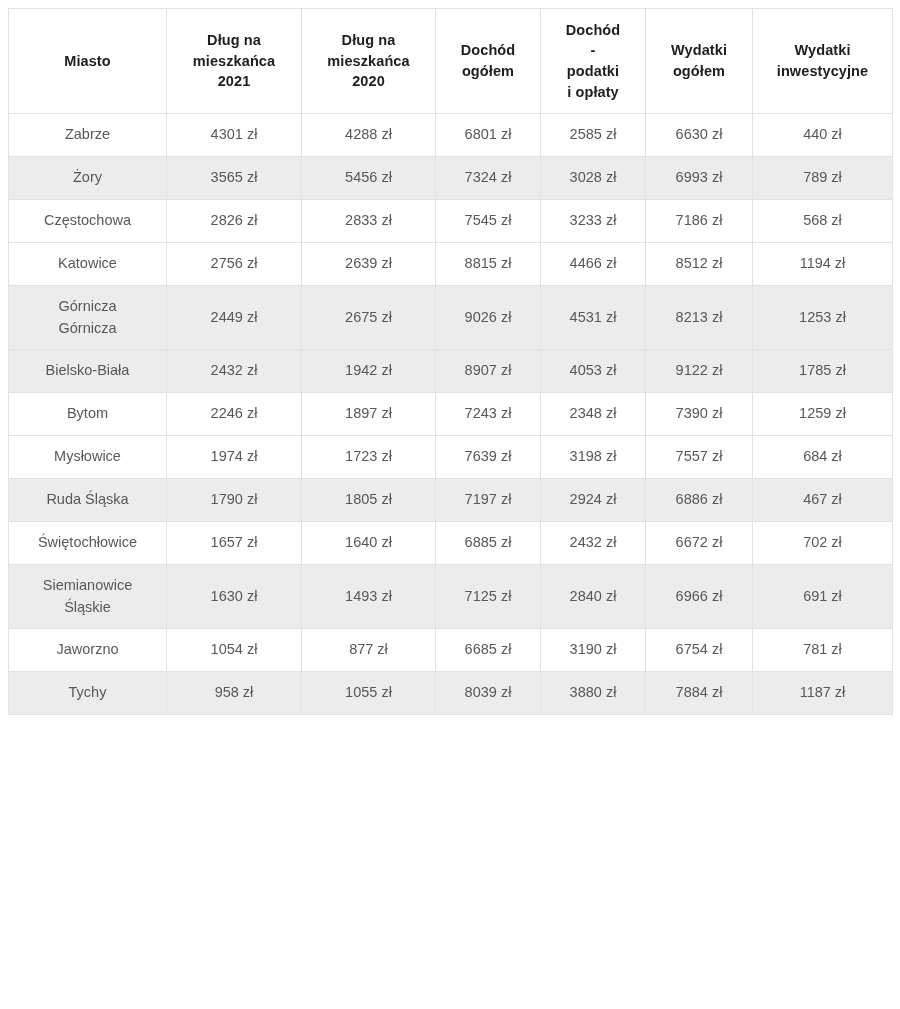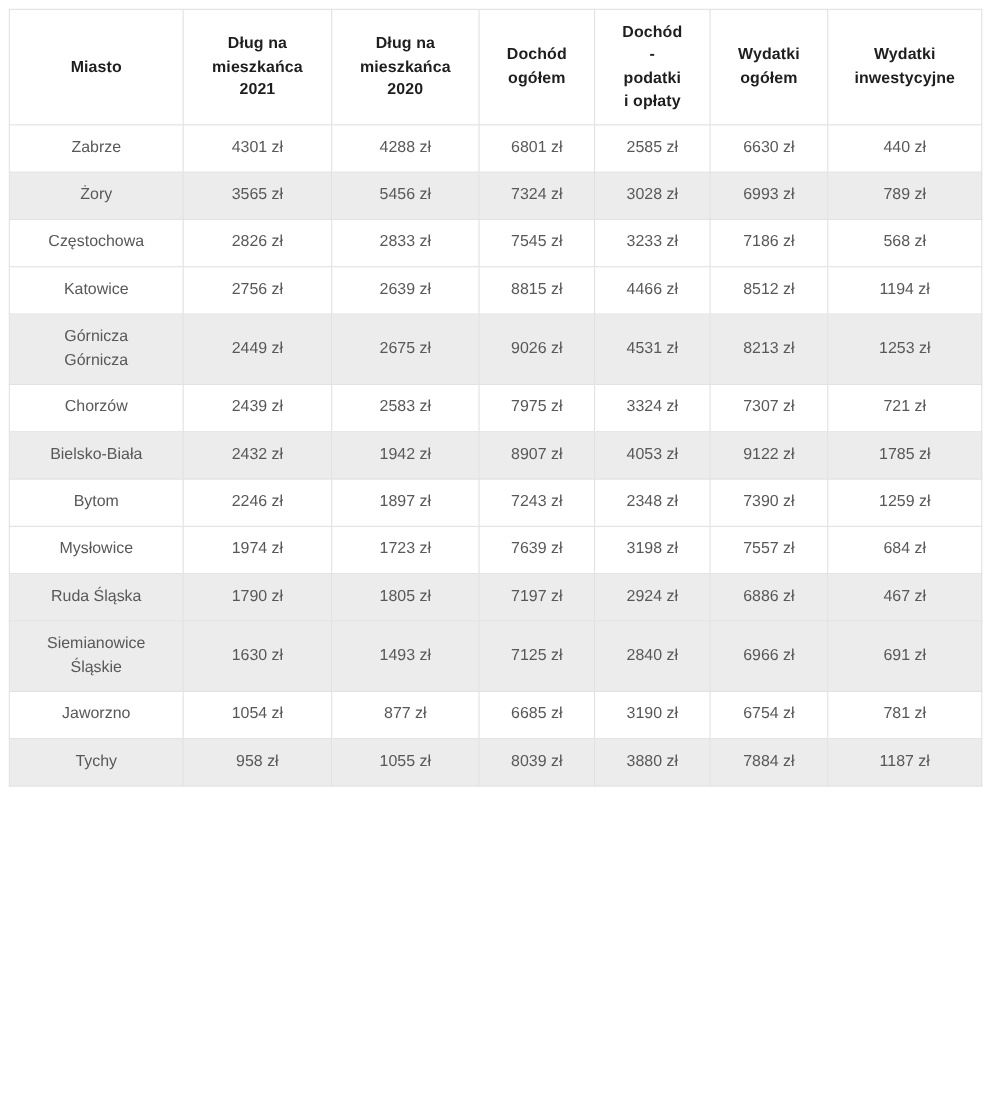--- a/index.html
+++ b/index.html
@@ -169,31 +169,20 @@
             <span class="hdr-line">Górnicza</span>
             <span class="hdr-line">Górnicza</span>
           </td>
           <td>2449 zł</td>
           <td>2675 zł</td>
           <td>9026 zł</td>
           <td>4531 zł</td>
           <td>8213 zł</td>
           <td>1253 zł</td>
         </tr>
-        <tr class="table-row row-plain">
-          <td>
-            <span class="hdr-line">Chorzów</span>
-          </td>
-          <td>2439 zł</td>
-          <td>2583 zł</td>
-          <td>7975 zł</td>
-          <td>3324 zł</td>
-          <td>7307 zł</td>
-          <td>721 zł</td>
-        </tr>
         <tr class="table-row row-alt">
           <td>
             <span class="hdr-line">Bielsko-Biała</span>
           </td>
           <td>2432 zł</td>
           <td>1942 zł</td>
           <td>8907 zł</td>
           <td>4053 zł</td>
           <td>9122 zł</td>
           <td>1785 zł</td>
@@ -224,20 +213,31 @@
           <td>
             <span class="hdr-line">Ruda Śląska</span>
           </td>
           <td>1790 zł</td>
           <td>1805 zł</td>
           <td>7197 zł</td>
           <td>2924 zł</td>
           <td>6886 zł</td>
           <td>467 zł</td>
         </tr>
+        <tr class="table-row row-plain">
+          <td>
+            <span class="hdr-line">Świętochłowice</span>
+          </td>
+          <td>1657 zł</td>
+          <td>1640 zł</td>
+          <td>6885 zł</td>
+          <td>2432 zł</td>
+          <td>6672 zł</td>
+          <td>702 zł</td>
+        </tr>
         <tr class="table-row row-alt row-tall">
           <td>
             <span class="hdr-line">Siemianowice</span>
             <span class="hdr-line">Śląskie</span>
           </td>
           <td>1630 zł</td>
           <td>1493 zł</td>
           <td>7125 zł</td>
           <td>2840 zł</td>
           <td>6966 zł</td>

